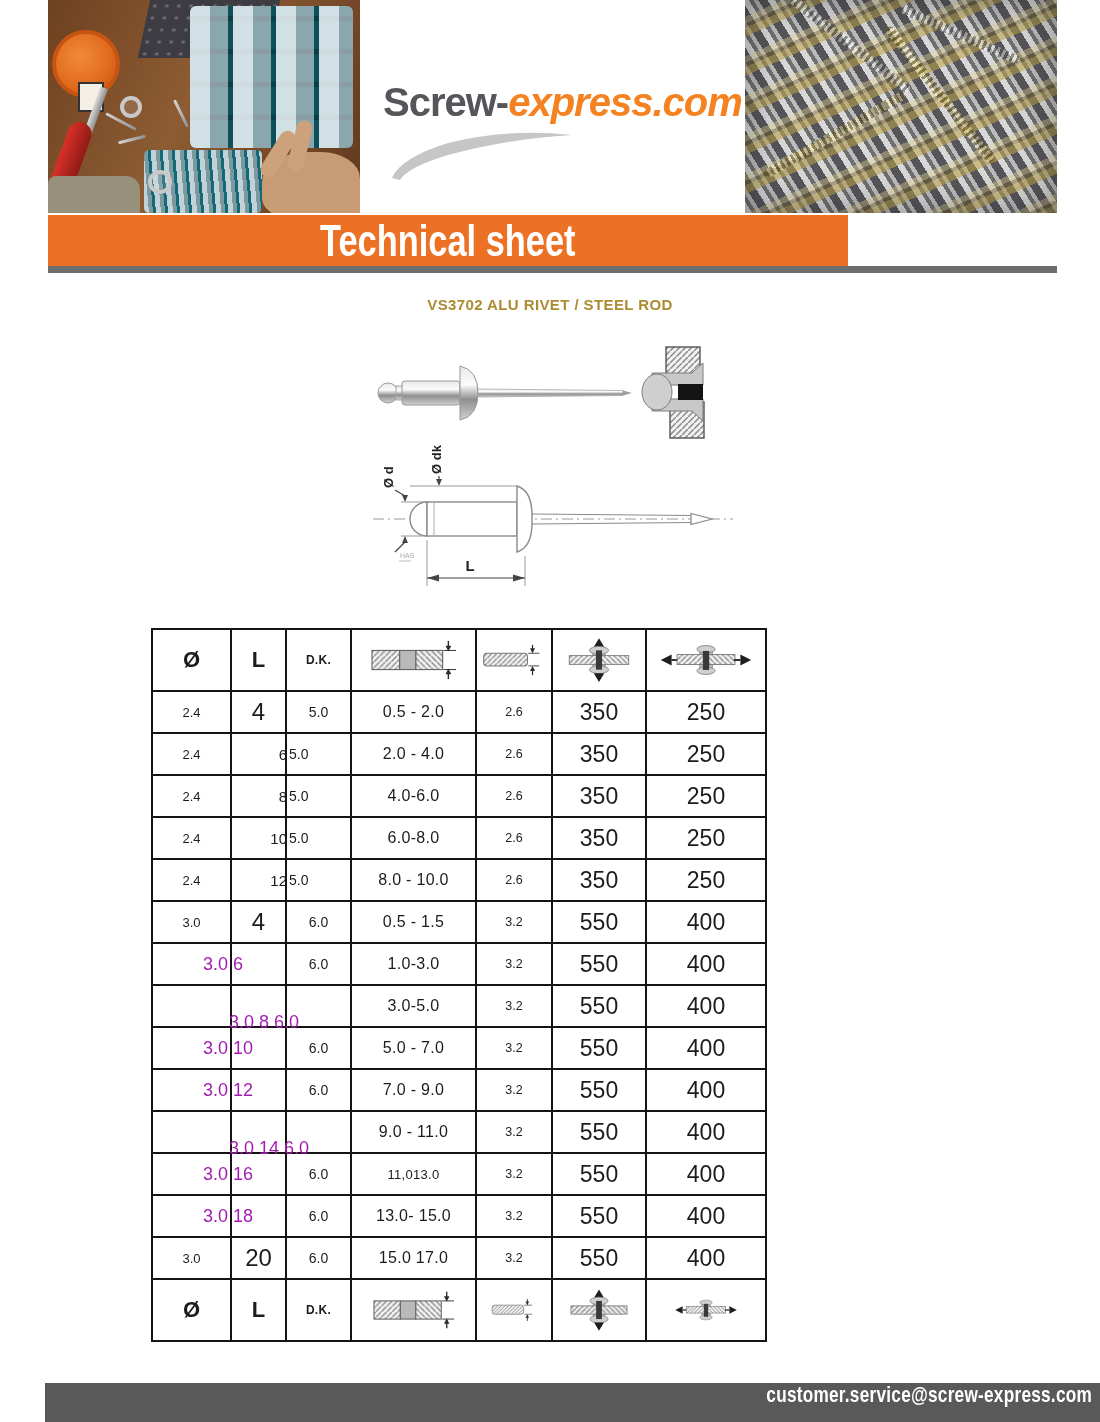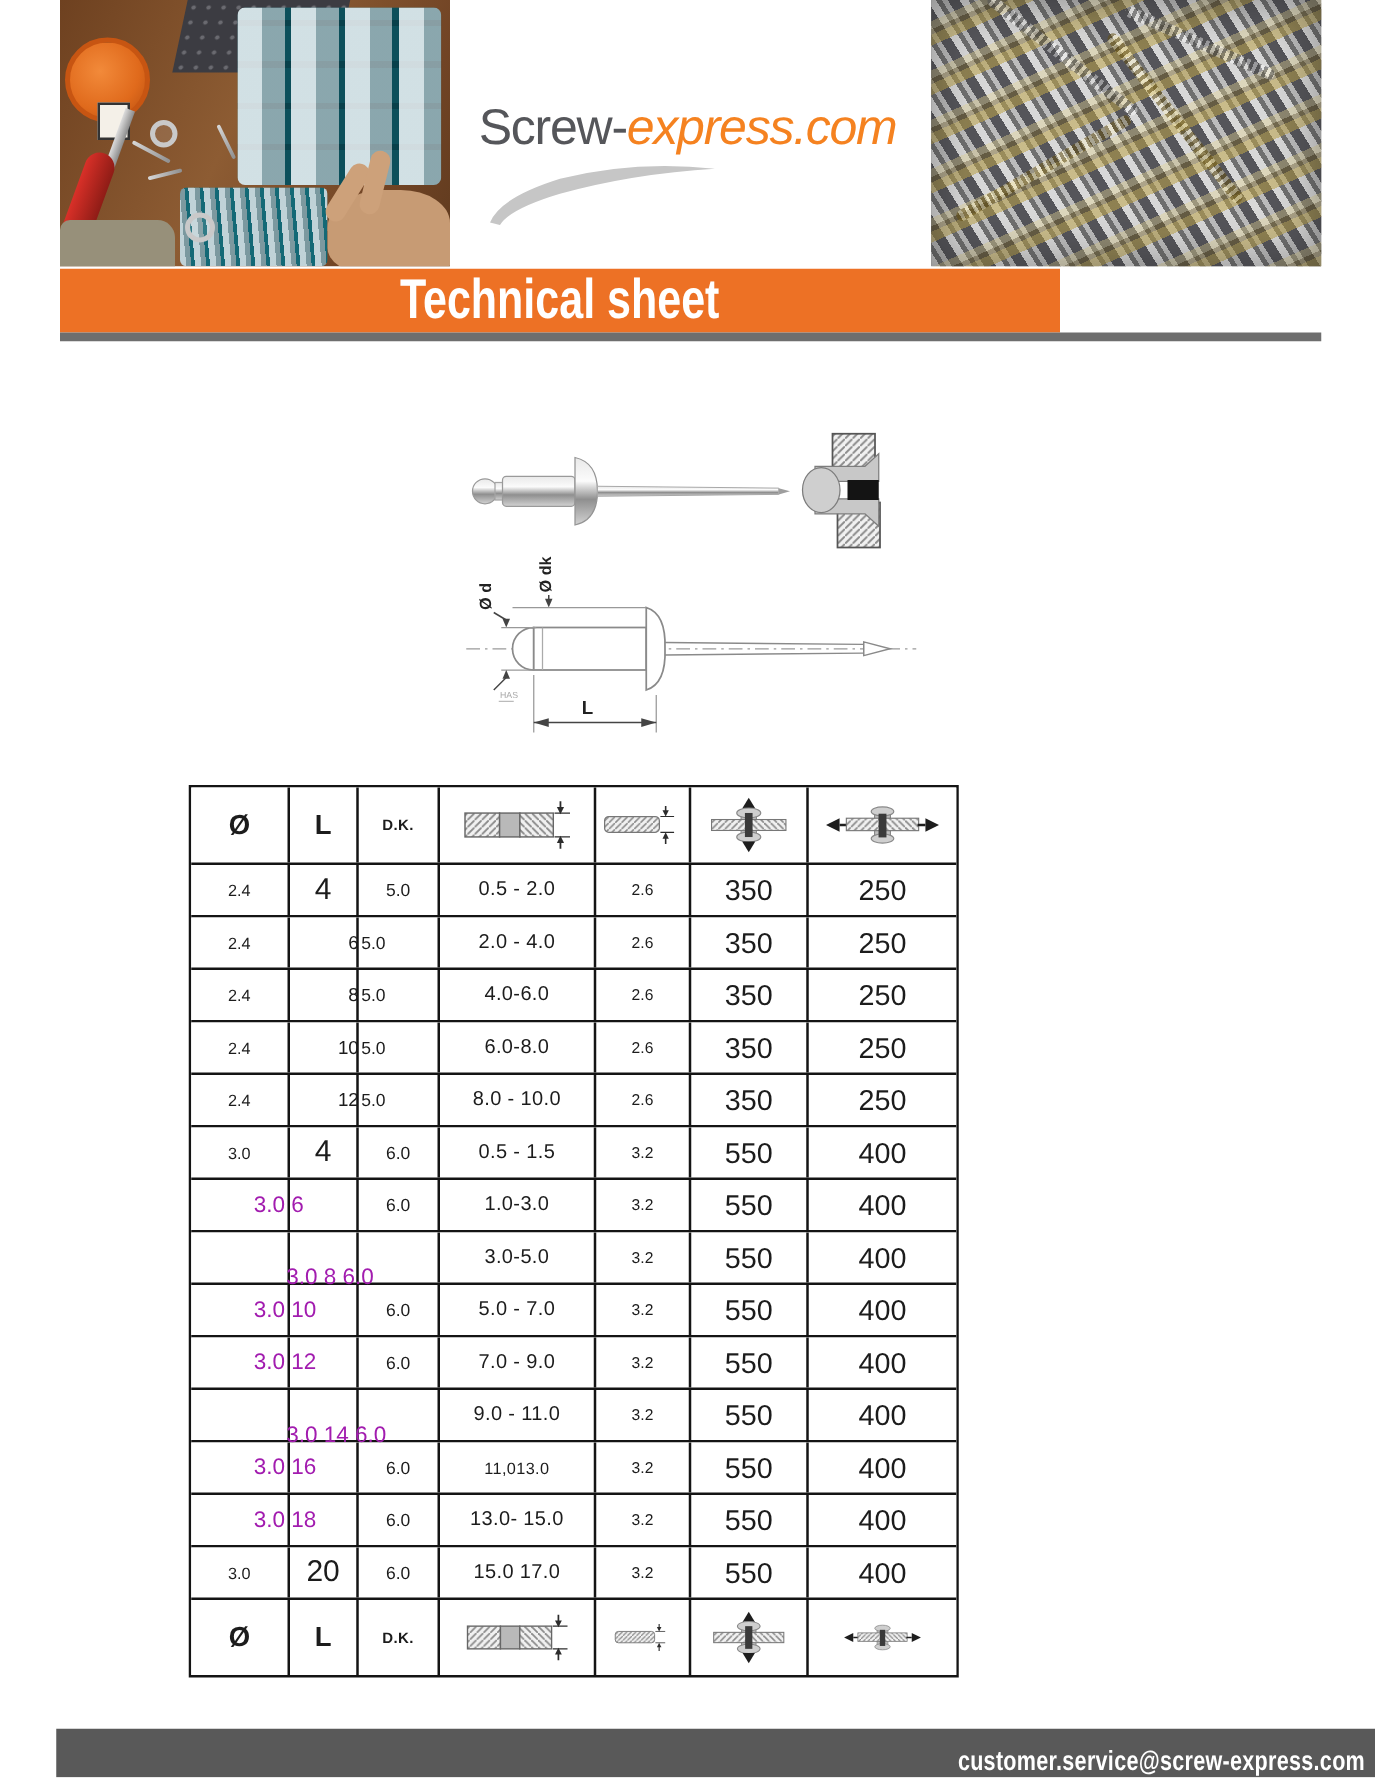--- a/index.html
+++ b/index.html
@@ -36,21 +36,21 @@
       background-image:
         repeating-linear-gradient(-24deg,rgba(189,164,74,.55) 0 8px,rgba(120,100,40,.45) 8px 12px,rgba(226,211,146,.4) 12px 18px,rgba(0,0,0,0) 18px 36px),
         repeating-linear-gradient(58deg,#d8d8d8 0 6px,#6f6f6f 6px 10px,#bcbcbc 10px 14px,#55555a 14px 22px);
       box-shadow:inset 0 0 40px rgba(30,30,30,.45);}
   .screwbar{position:absolute;height:9px;border-radius:5px;background:linear-gradient(180deg,#f2f2f2,#9e9e9e 55%,#d9d9d9);
             background-image:repeating-linear-gradient(90deg,rgba(80,80,80,.55) 0 3px,rgba(255,255,255,.4) 3px 6px);}
   .screwbar.gold{background:linear-gradient(180deg,#e7d489,#a98d35 55%,#d4bf6d);
             background-image:repeating-linear-gradient(90deg,rgba(100,80,20,.55) 0 3px,rgba(255,245,200,.4) 3px 6px);}
 
   
-  .logo{position:absolute;left:383px;top:80px;font-size:40px;font-weight:normal;letter-spacing:-1px;white-space:nowrap;}
+  .logo{position:absolute;left:383px;top:80px;font-size:40px;font-weight:bold;letter-spacing:-1px;white-space:nowrap;}
   .logo .dark{color:#55565a;}
   .logo .orange{color:#f58220;font-style:italic;}
   .swoosh{position:absolute;left:386px;top:128px;}
 
   
   .banner{position:absolute;left:48px;top:215px;width:800px;height:51px;background:#ed7125;
           display:flex;align-items:center;justify-content:center;}
   .banner span{color:#fff;font-size:43px;font-weight:800;letter-spacing:0px;
                transform:scale(.8,1.04);transform-origin:center;}
   .divider{position:absolute;left:48px;top:266px;width:1009px;height:7px;background:#6e6e6e;}
@@ -87,21 +87,21 @@
   .flushR{justify-content:flex-end;}
   .flushR span{margin-right:-2px;}
   .flushL{justify-content:flex-start;}
   .flushL span{margin-left:2px;}
   .ov{position:absolute;top:50%;transform:translateY(-50%);font-size:18px;white-space:nowrap;z-index:2;color:#a21caf;}
   .ov.merge2{left:50px;}
   .ov.merge3{left:76px;margin-top:16px;}
 
   
   .footer-bar{position:absolute;left:45px;top:1383px;width:1055px;height:39px;background:#595959;
-              display:flex;align-items:flex-end;justify-content:flex-end;}
+              display:flex;align-items:flex-start;justify-content:flex-end;}
   .footer-bar span{color:#fff;font-size:21px;font-weight:bold;padding-right:10px;
                    transform:scale(.82,1.05);transform-origin:right center;letter-spacing:.3px;}
 </style>
 </head>
 <body>
 
 <svg width="0" height="0" style="position:absolute" aria-hidden="true">
   <defs>
     <pattern id="hatchP" width="6" height="6" patternUnits="userSpaceOnUse">
       <rect width="6" height="6" fill="#f1f1f1"></rect>
@@ -195,20 +195,21 @@
     <div class="screwbar gold" style="left:110px;top:90px;width:170px;transform:rotate(52deg);"></div>
     <div class="screwbar" style="left:150px;top:30px;width:130px;transform:rotate(24deg);"></div>
     <div class="screwbar gold" style="left:10px;top:130px;width:160px;transform:rotate(-30deg);"></div>
   </div>
 
   <div class="banner">
     <span>Technical sheet</span>
   </div>
   <div class="divider"></div>
 
+  <div class="ptitle1">VS3702 ALU RIVET / STEEL ROD</div>
 
   <svg class="fig" style="left:377px;top:350px;" width="258" height="85" viewBox="0 0 258 85">
     <defs>
       <linearGradient id="metalV" x1="0" y1="0" x2="0" y2="1">
         <stop offset="0" stop-color="#e9e9e9"></stop>
           <stop offset=".35" stop-color="#fbfbfb"></stop>
         <stop offset=".62" stop-color="#8f8f8f"></stop>
           <stop offset="1" stop-color="#d2d2d2"></stop>
       </linearGradient>
     </defs>

